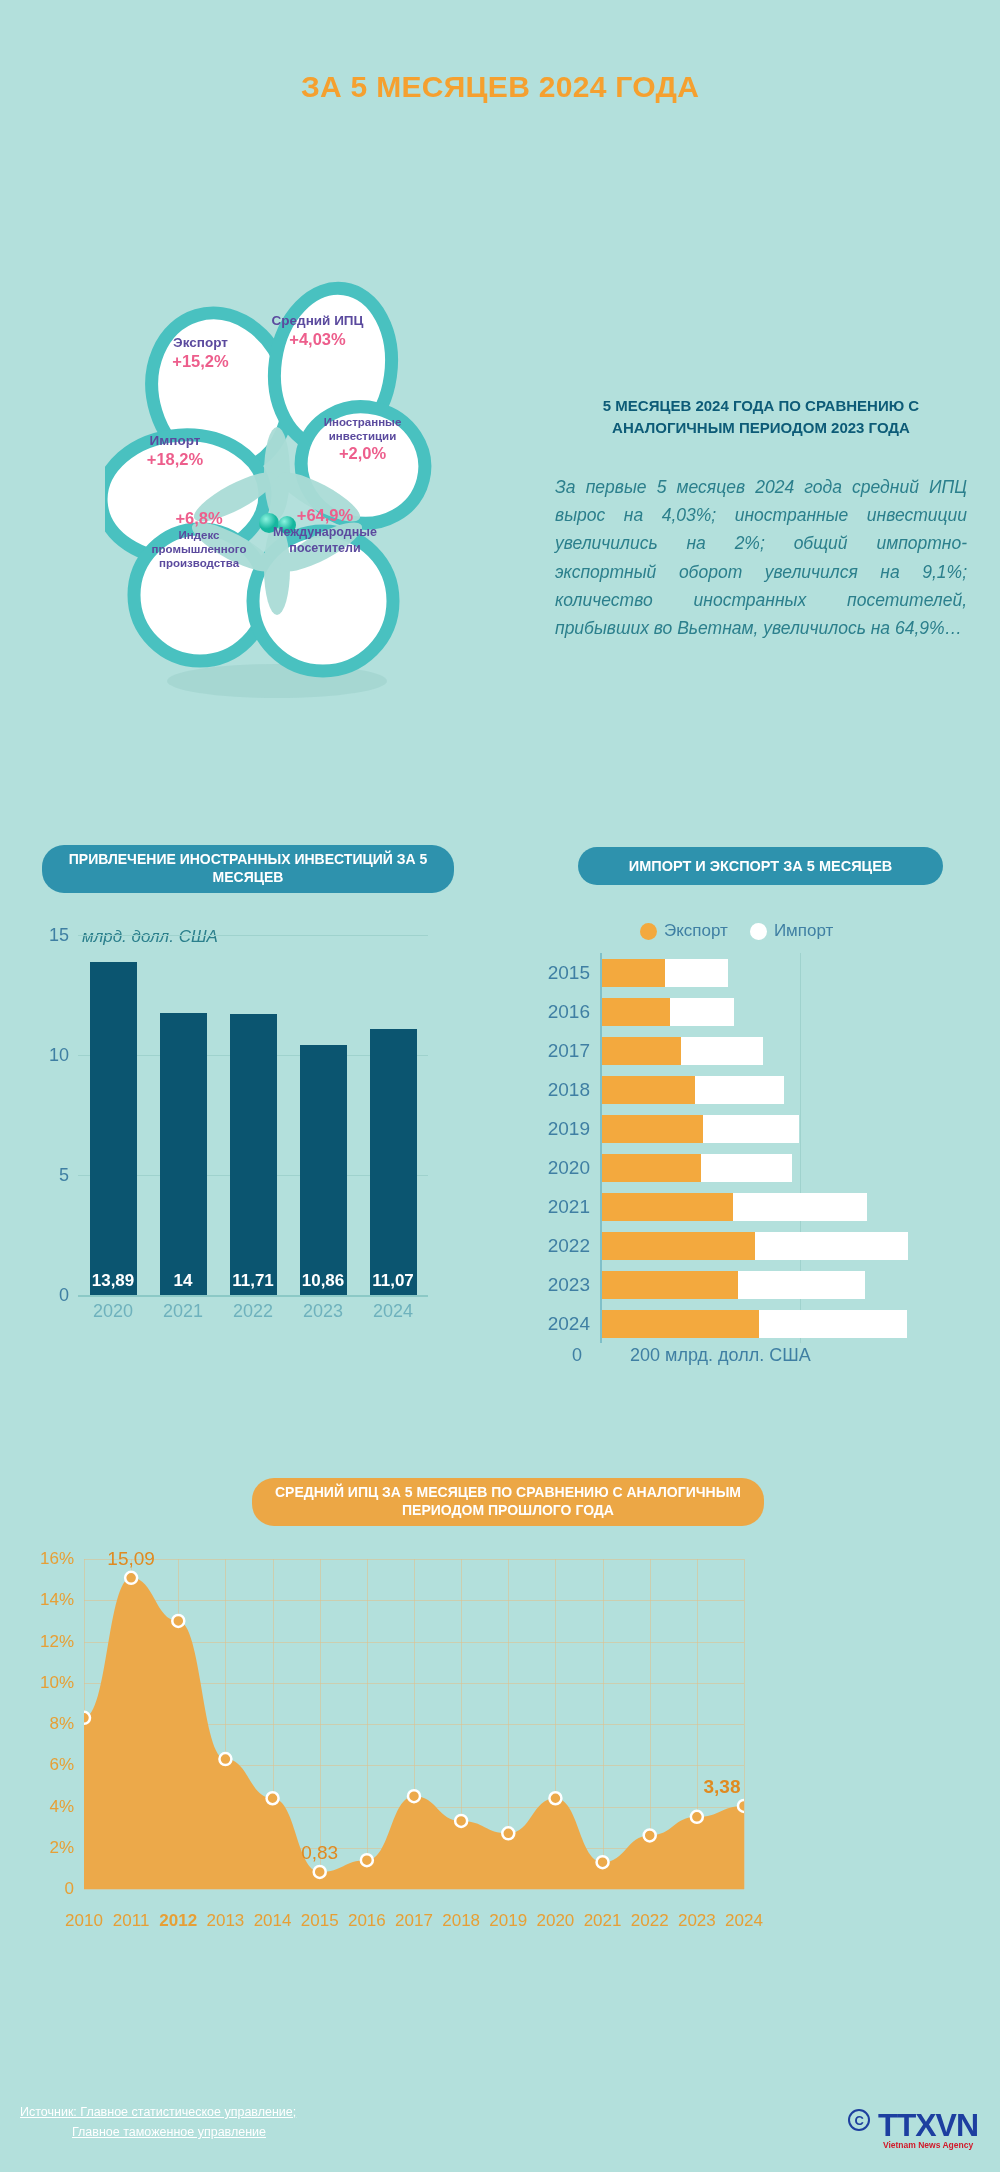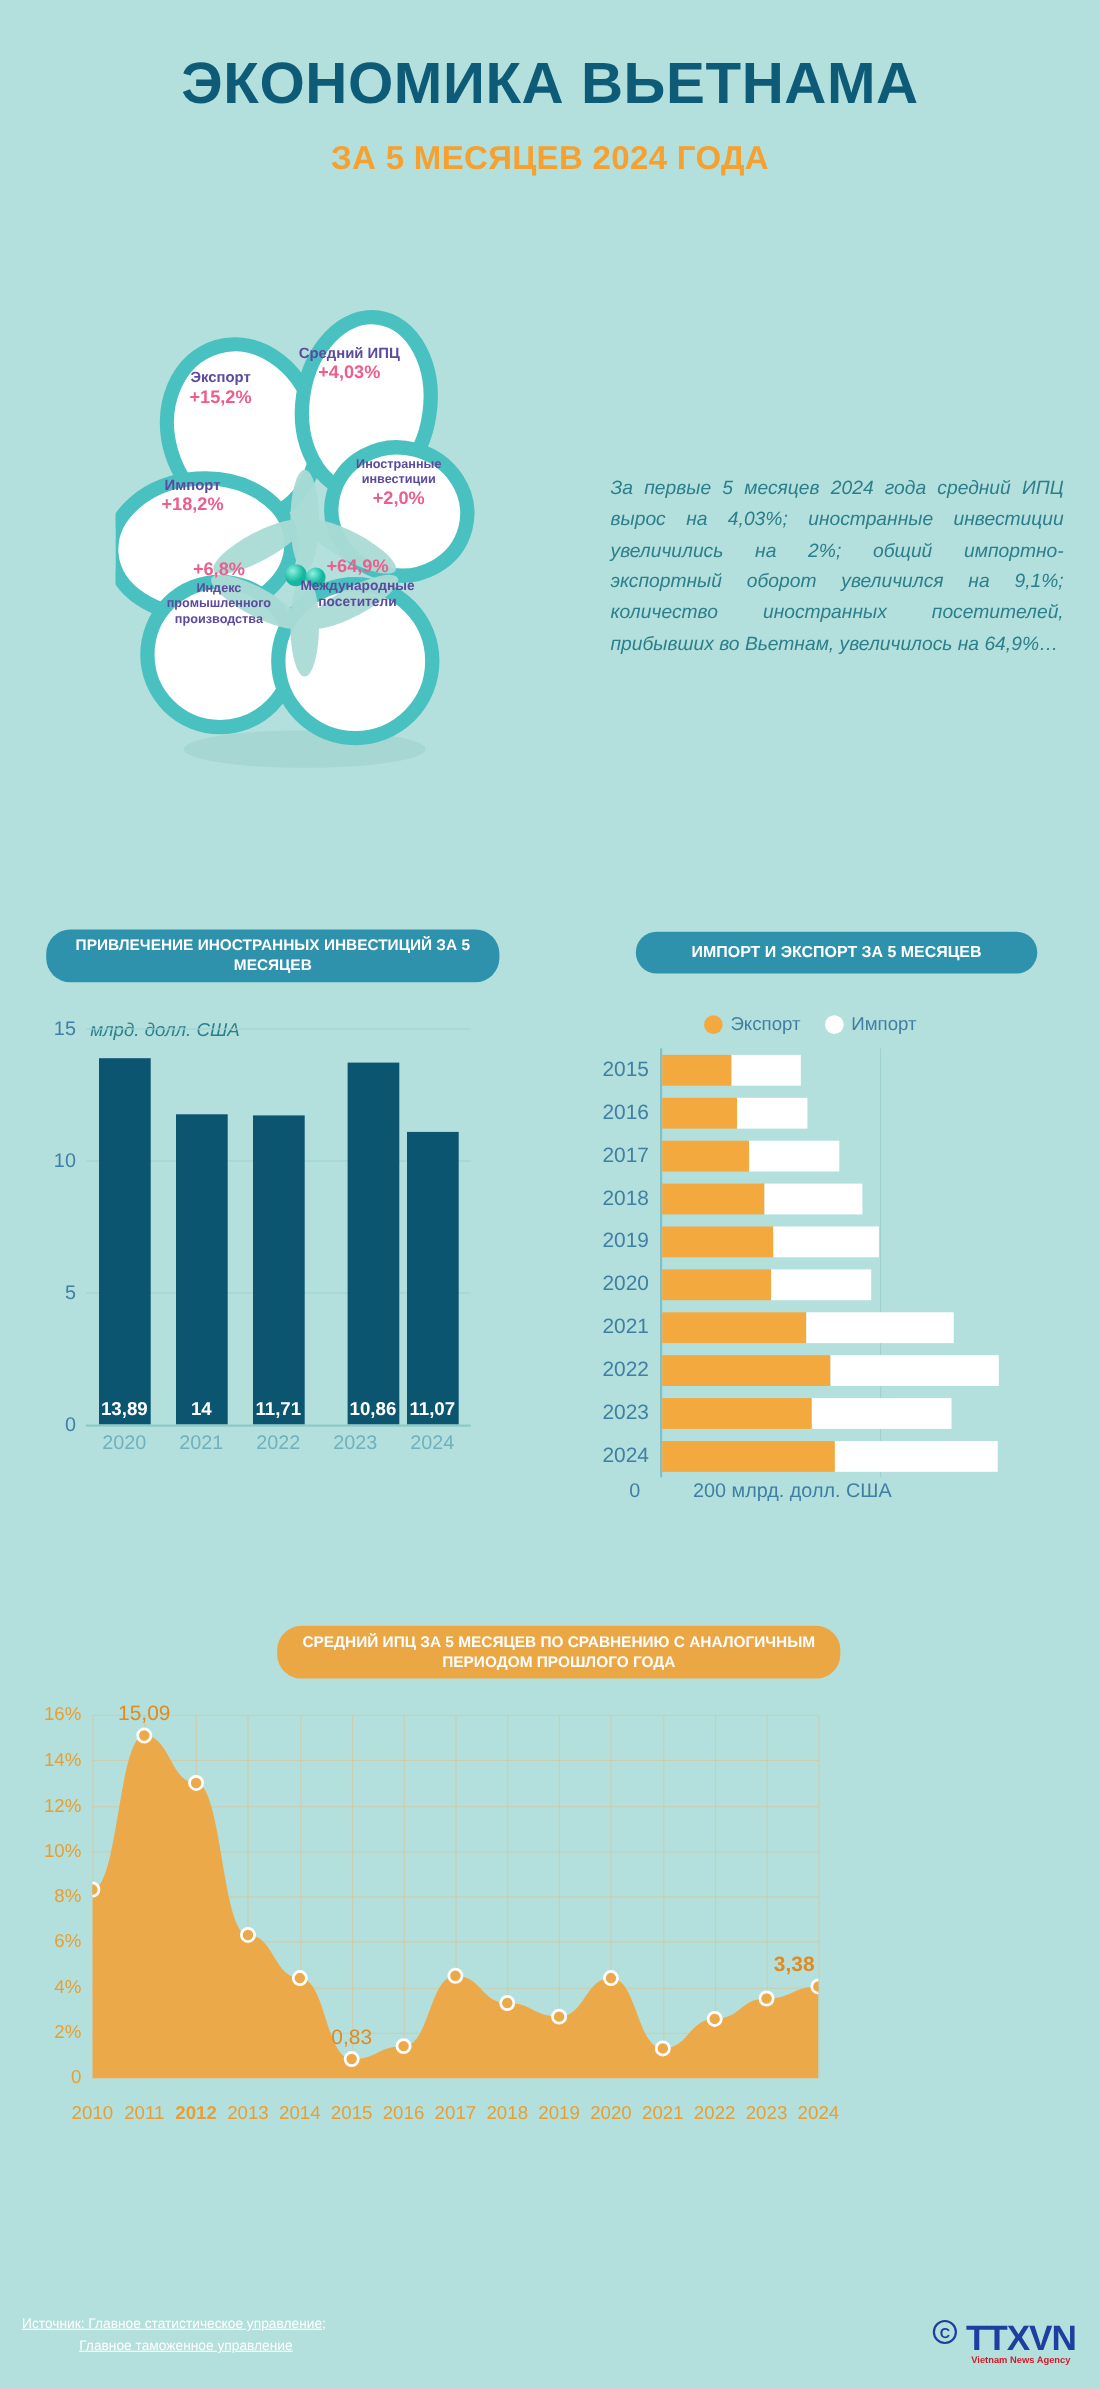--- a/index.html
+++ b/index.html
@@ -185,21 +185,20 @@
     color: #1d3f9e; font-size: 13px; font-weight: bold;
     display: flex; align-items: center; justify-content: center;
   }
   #logo-text { color: #1d3fa0; font-size: 32px; font-weight: bold; letter-spacing: -1px; line-height: .95; margin-top: 20px; }
   #logo-sub { color: #d11a2a; font-size: 8.5px; font-weight: bold; text-align: center; }
 </style>
 </head>
 <body>
 
 <div id="header">
-  <div id="main-title">ЭКОНОМИКА ВЬЕТНАМА</div>
   <div id="sub-title">ЗА 5 МЕСЯЦЕВ 2024 ГОДА</div>
 </div>
 
 <div id="flower-wrap">
   <svg id="flower-svg" width="340" height="470" viewBox="0 0 340 470">
     <defs>
       <radialGradient id="core" cx="35%" cy="30%">
         <stop offset="0%" stop-color="#8df3e0"></stop>
         <stop offset="100%" stop-color="#16b79f"></stop>
       </radialGradient>
@@ -247,20 +246,21 @@
     <span class="petal-val">+6,8%</span>
     <span class="petal-title">Индекс промышленного производства</span>
   </div>
   <div class="petal-text" id="petal-visit">
     <span class="petal-val">+64,9%</span>
     <span class="petal-title">Международные посетители</span>
   </div>
 </div>
 
 <div id="intro-block">
+  <div id="intro-heading">5 МЕСЯЦЕВ 2024 ГОДА ПО СРАВНЕНИЮ  С АНАЛОГИЧНЫМ ПЕРИОДОМ 2023 ГОДА</div>
   <div id="intro-body">За первые 5 месяцев 2024 года средний ИПЦ вырос на 4,03%; иностранные инвестиции увеличились на 2%; общий импортно-экспортный оборот увеличился на 9,1%; количество иностранных посетителей, прибывших во Вьетнам, увеличилось на 64,9%…</div>
 </div>
 
 <div id="fdi-banner" class="banner banner-teal">ПРИВЛЕЧЕНИЕ ИНОСТРАННЫХ ИНВЕСТИЦИЙ ЗА 5 МЕСЯЦЕВ</div>
 <div id="fdi-chart">
   <div id="fdi-unit">млрд. долл. США</div>
   <div id="fdi-plot">
       <div class="fdi-ylabel" style="top: 360px;">0</div>
       <div class="fdi-gridline" style="top: 240px;"></div>
       <div class="fdi-ylabel" style="top: 240px;">5</div>
@@ -270,21 +270,21 @@
       <div class="fdi-ylabel" style="top: 0px;">15</div>
       <div class="fdi-bar" style="height: 333.36px; left: 11.5px; background: rgb(11, 85, 112);">
         <div class="fdi-bar-val">13,89</div>
       </div>
       <div class="fdi-bar" style="height: 282px; left: 81.5px; background: rgb(11, 85, 112);">
         <div class="fdi-bar-val">14</div>
       </div>
       <div class="fdi-bar" style="height: 281.04px; left: 151.5px; background: rgb(11, 85, 112);">
         <div class="fdi-bar-val">11,71</div>
       </div>
-      <div class="fdi-bar" style="height: 329px; left: 221.5px; background: rgb(11, 85, 112); margin-left: 16px;">
+      <div class="fdi-bar" style="height: 250px; left: 221.5px; background: rgb(11, 85, 112);">
         <div class="fdi-bar-val">10,86</div>
       </div>
       <div class="fdi-bar" style="height: 265.68px; left: 291.5px; background: rgb(11, 85, 112);">
         <div class="fdi-bar-val">11,07</div>
       </div>
     </div>
   <div id="fdi-axis"></div>
 <div class="fdi-xlabel" style="left: 58px;">2020</div>
     <div class="fdi-xlabel" style="left: 128px;">2021</div>
     <div class="fdi-xlabel" style="left: 198px;">2022</div>

